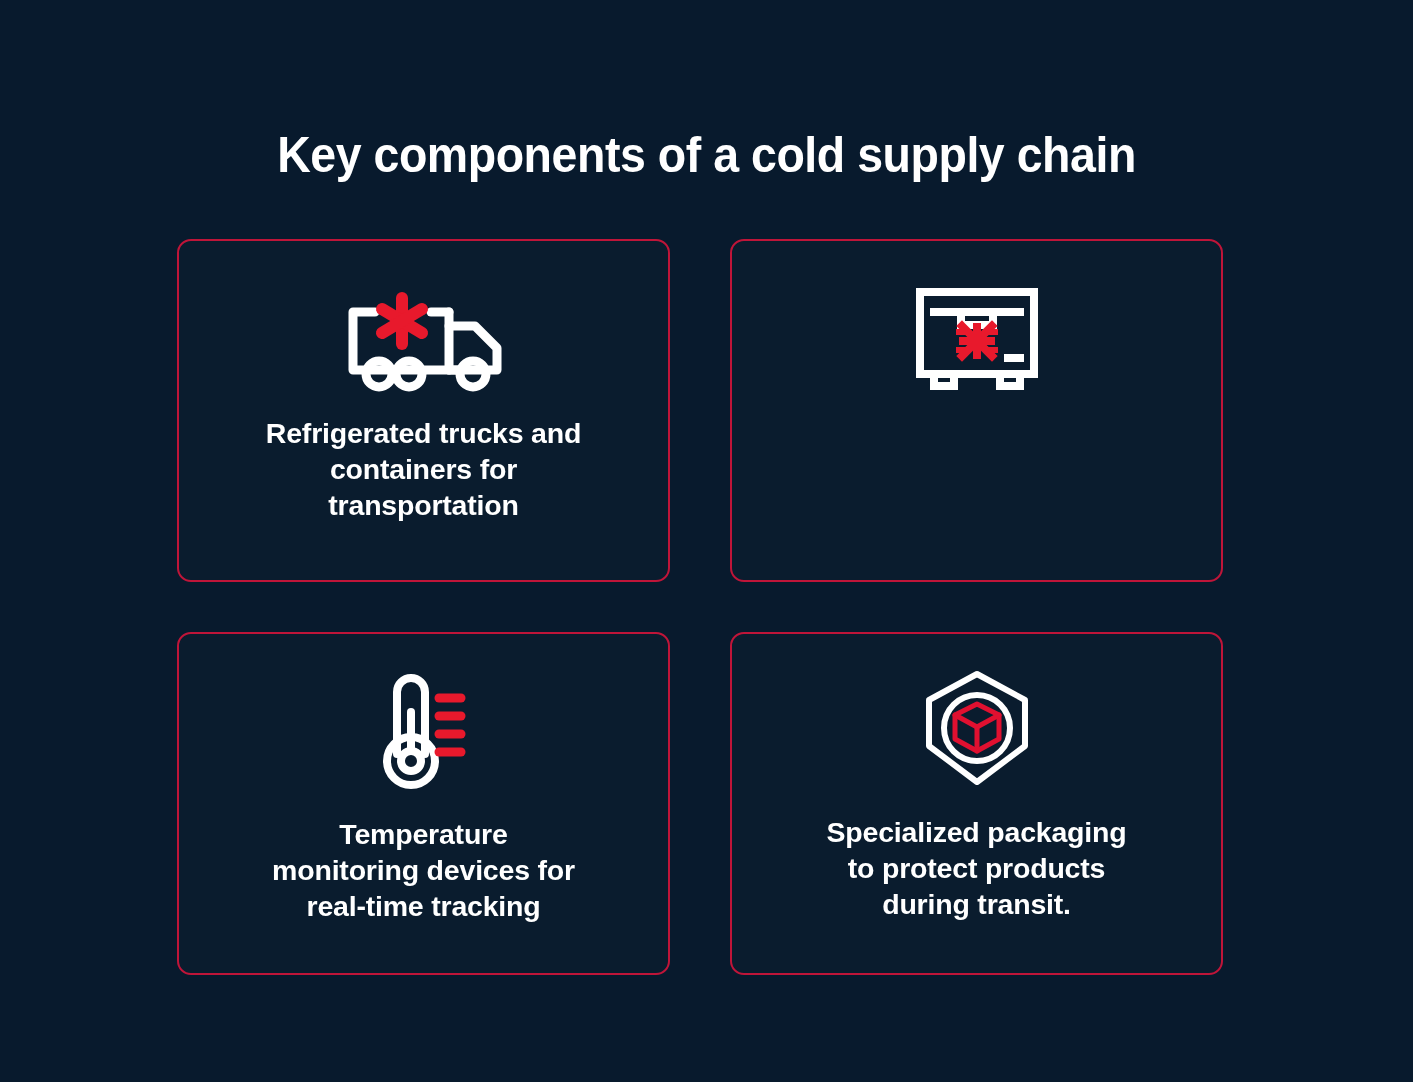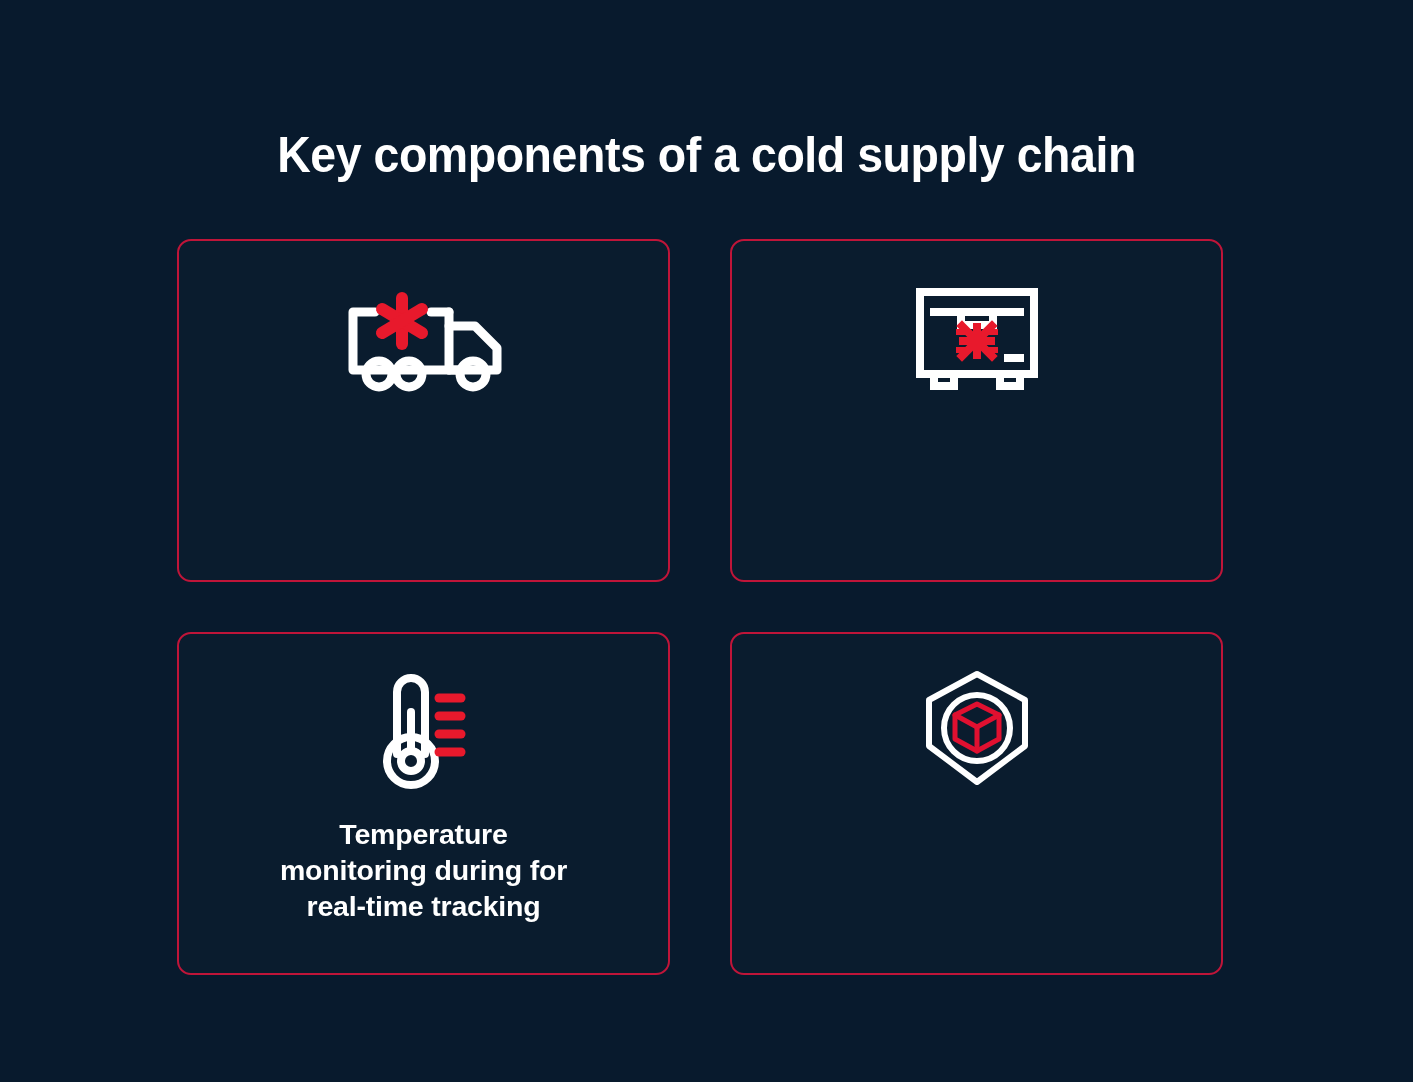--- a/index.html
+++ b/index.html
@@ -117,20 +117,23 @@
           <circle cx="70" cy="92" r="13" stroke="#ffffff" stroke-width="9"></circle>
           <circle cx="134" cy="92" r="13" stroke="#ffffff" stroke-width="9"></circle>
 
           <g stroke="#e8192c" stroke-width="12" stroke-linecap="round">
             <line x1="63" y1="16" x2="63" y2="62"></line>
             <line x1="43" y1="27" x2="83" y2="51"></line>
             <line x1="83" y1="27" x2="43" y2="51"></line>
           </g>
         </svg>
       </div>
+      <div class="card-label">Refrigerated trucks and
+containers for
+transportation</div>
     </div>
 
     <div class="card card--storage">
       <div class="card-icon">
         <svg width="130" height="110" viewBox="0 0 130 110" fill="none" aria-hidden="true">
 
           <rect x="8" y="10" width="114" height="82" stroke="#ffffff" stroke-width="8"></rect>
 
           <line x1="18" y1="30" x2="112" y2="30" stroke="#ffffff" stroke-width="8"></line>
 
@@ -170,35 +173,38 @@
 
           <g stroke="#e8192c" stroke-width="9" stroke-linecap="round">
             <line x1="68" y1="30" x2="90" y2="30"></line>
             <line x1="68" y1="48" x2="90" y2="48"></line>
             <line x1="68" y1="66" x2="90" y2="66"></line>
             <line x1="68" y1="84" x2="90" y2="84"></line>
           </g>
         </svg>
       </div>
       <div class="card-label">Temperature
-monitoring during for
+monitoring devices for
 real-time tracking</div>
     </div>
 
     <div class="card card--shield">
       <div class="card-icon">
         <svg width="120" height="125" viewBox="0 0 120 125" fill="none" aria-hidden="true">
 
           <path d="M60 6 L108 32 V78 L60 114 L12 78 V32 Z" stroke="#ffffff" stroke-width="6" stroke-linejoin="round"></path>
 
           <circle cx="60" cy="60" r="33" stroke="#ffffff" stroke-width="6"></circle>
 
           <g stroke="#e01030" stroke-width="5" stroke-linejoin="round" stroke-linecap="round">
             <path d="M60 36 L82 47 V71 L60 83 L38 71 V47 Z"></path>
             <path d="M38 47 L60 59 L82 47"></path>
             <path d="M60 59 V83"></path>
           </g>
         </svg>
       </div>
+      <div class="card-label">Specialized packaging
+to protect products
+during transit.</div>
     </div>
 
   </div>
 </div>
 
 </body></html>

